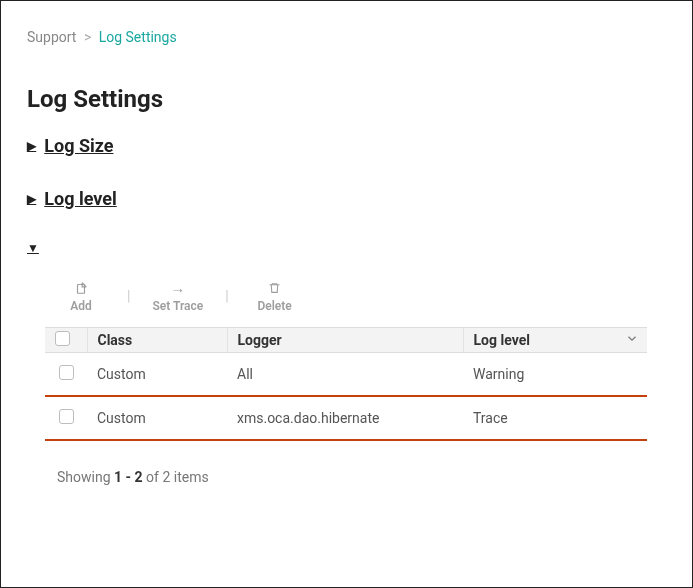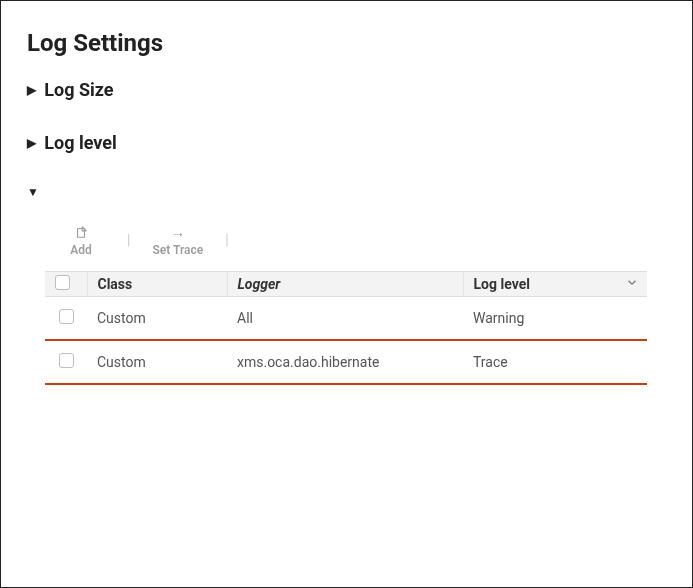--- a/index.html
+++ b/index.html
@@ -31,20 +31,21 @@
   .section {
     margin-bottom: 32px;
   }
   .section-header {
     display: flex;
     align-items: center;
     cursor: pointer;
     font-size: 18px;
     font-weight: 700;
     color: #222;
+    text-decoration: underline;
   }
   .tri {
     display: inline-block;
     margin-right: 8px;
     font-size: 12px;
     color: #222;
   }
   .tri.right::before { content: "▶"; }
   .tri.down::before { content: "▼"; }
   .section-body { margin-top: 24px; padding-left: 18px; }
@@ -93,21 +94,21 @@
     position: relative;
   }
   table.grid thead th + th { border-left: 1px solid #e3e3e3; }
   table.grid tbody td {
     border-bottom: 2px solid #c2410c;
     padding: 12px 10px;
     color: #555;
   }
   .col-check { width: 42px; text-align: center; }
   .col-class { width: 140px; }
-  .col-logger { width: 236px; font-style: italic; }
+  .col-logger { width: 236px; }
   .col-level { }
   .hdr-chevron {
     position: absolute;
     right: 8px;
     top: 50%;
     transform: translateY(-50%);
     color: #888;
     font-size: 14px;
     cursor: pointer;
   }
@@ -125,20 +126,25 @@
     color: #777;
     padding-left: 12px;
   }
   .pager strong { color: #333; font-weight: 700; }
 </style>
 </head>
 <body>
 
 <div class="page">
 
+  <div class="breadcrumb">
+    <a class="crumb-parent">Support</a>
+    <span class="crumb-sep">&gt;</span>
+    <a class="crumb-current">Log Settings</a>
+  </div>
 
   <h1 class="page-title">Log Settings</h1>
 
   <div class="section">
     <div class="section-header">
       <span class="tri right"></span>
       <span>Log Size</span>
     </div>
   </div>
 
@@ -167,20 +173,30 @@
             </svg>
           </span>
           <span>Add</span>
         </div>
         <span class="tool-sep">|</span>
         <div class="tool">
           <span class="icon">→</span>
           <span>Set Trace</span>
         </div>
         <span class="tool-sep">|</span>
+        <div class="tool">
+          <span class="icon">
+            <svg width="13" height="14" viewBox="0 0 24 24" fill="none" stroke="#9e9e9e" stroke-width="2">
+              <path d="M3 6h18"></path>
+                <path d="M8 6V4h8v2"></path>
+              <path d="M6 6l1 14h10l1-14"></path>
+            </svg>
+          </span>
+          <span>Delete</span>
+        </div>
       </div>
 
       <table class="grid">
         <thead>
           <tr>
             <th class="col-check">
               <input type="checkbox" style="">
             </th>
             <th class="col-class">Class</th>
             <th class="col-logger">Logger</th>
@@ -203,17 +219,24 @@
           </tr>
           <tr>
             <td class="col-check"><input type="checkbox" style=""></td>
             <td>Custom</td>
             <td>xms.oca.dao.hibernate</td>
             <td>Trace</td>
           </tr>
         </tbody>
       </table>
 
+      <div class="pager">
+        <span>Showing</span>
+        <strong>1 - 2</strong>
+        <span>of</span>
+        <span>2</span>
+        <span>items</span>
+      </div>
 
     </div>
   </div>
 
 </div>
 
 </body></html>

